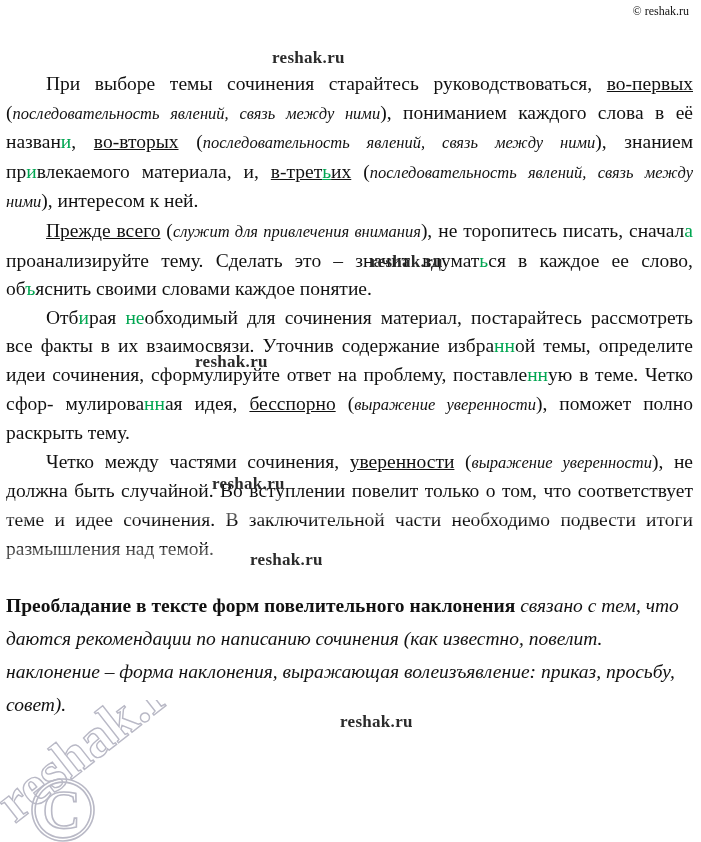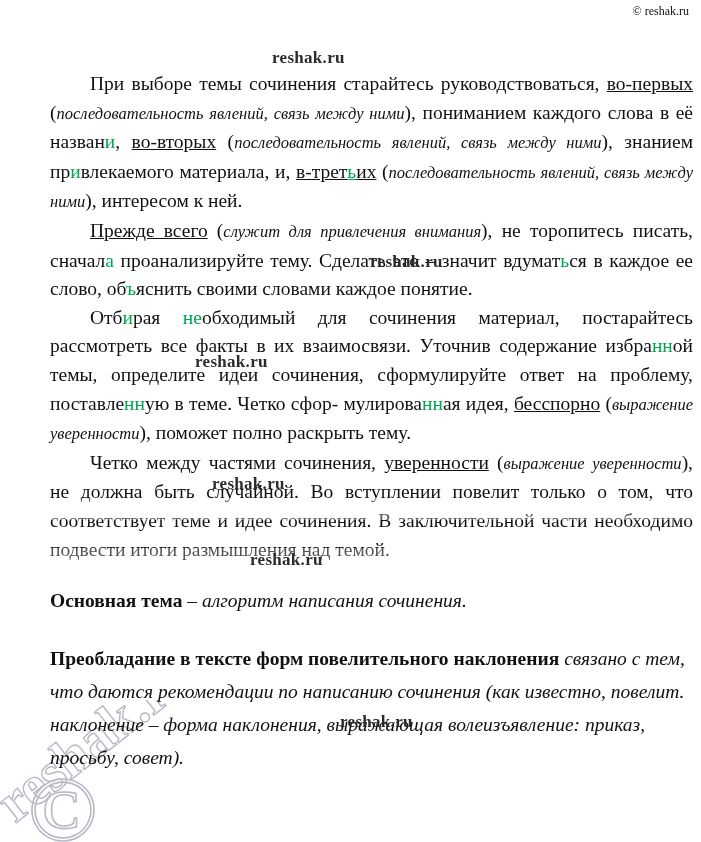--- a/index.html
+++ b/index.html
@@ -42,21 +42,20 @@
     top: 4px;
     font-size: 12px;
     white-space: nowrap;
   }
 
   
   .content {
     position: relative;
     padding: 0 8px 0 6px;
     z-index: 2;
-    margin-left: 44px;
   }
   p.para {
     margin: 0;
     text-align: justify;
     text-justify: inter-word;
     font-size: 19.5px;
     line-height: 28.6px;
   }
   p.para.indent {
     text-indent: 40px;
@@ -142,21 +141,20 @@
   <div class="content">
 
     <div class="blk-main">
       <p class="para indent"><span>При выборе темы сочинения старайтесь руководствоваться, </span><span class="u">во-первых</span><span> (</span><span class="sm">последовательность явлений, связь между ними</span><span>), пониманием каждого слова в её назван</span><span class="g">и</span><span>, </span><span class="u">во-вторых</span><span> (</span><span class="sm">последовательность явлений, связь между ними</span><span>), знанием пр</span><span class="g">и</span><span>влекаемого материала, и, </span><span class="u">в-трет</span><span class="u g">ь</span><span class="u">их</span><span> (</span><span class="sm">последовательность явлений, связь между ними</span><span>), интересом к ней.</span></p>
       <p class="para indent"><span class="u">Прежде всего</span><span> (</span><span class="sm">служит для привлечения внимания</span><span>), не торопитесь писать, сначал</span><span class="g">а</span><span> проанализируйте тему. Сделать это – значит вдумат</span><span class="g">ь</span><span>ся в каждое ее слово, об</span><span class="g">ъ</span><span>яснить своими словами каждое понятие.</span></p>
       <p class="para indent"><span>Отб</span><span class="g">и</span><span>рая </span><span class="g">не</span><span>обходимый для сочинения материал, постарайтесь рассмотреть все факты в их взаимосвязи. Уточнив содержание избра</span><span class="g">нн</span><span>ой темы, определите идеи сочинения, сформулируйте ответ на проблему, поставле</span><span class="g">нн</span><span>ую в теме. Четко сфор- мулирова</span><span class="g">нн</span><span>ая идея, </span><span class="u">бесспорно</span><span> (</span><span class="sm">выражение уверенности</span><span>), поможет полно раскрыть тему.</span></p>
       <p class="para indent"><span>Четко между частями сочинения, </span><span class="u">уверенности</span><span> (</span><span class="sm">выражение уверенности</span><span>), не должна быть случайной. Во вступлении повелит только о том, что соответствует теме и идее сочинения. В заключительной части необходимо подвести итоги размышления над темой.</span></p>
     </div>
 
 
-    <div class="answer"><span class="b">Основная тема</span><span> – </span><span class="it">алгоритм написания сочинения.</span></div>
 
     <div class="answer2"><span class="b">Преобладание в тексте форм повелительного наклонения</span><span class="it"> связано с тем, что даются рекомендации по написанию сочинения (как известно, повелит. наклонение – форма наклонения, выражающая волеизъявление: приказ, просьбу, совет).</span></div>
 
   </div>
 
   <div id="wm-layer">
       <div class="wm" style="left: 272px; top: 48px;">reshak.ru</div>
       <div class="wm" style="left: 370px; top: 252px;">reshak.ru</div>
       <div class="wm" style="left: 195px; top: 352px;">reshak.ru</div>
       <div class="wm" style="left: 212px; top: 474px;">reshak.ru</div>

